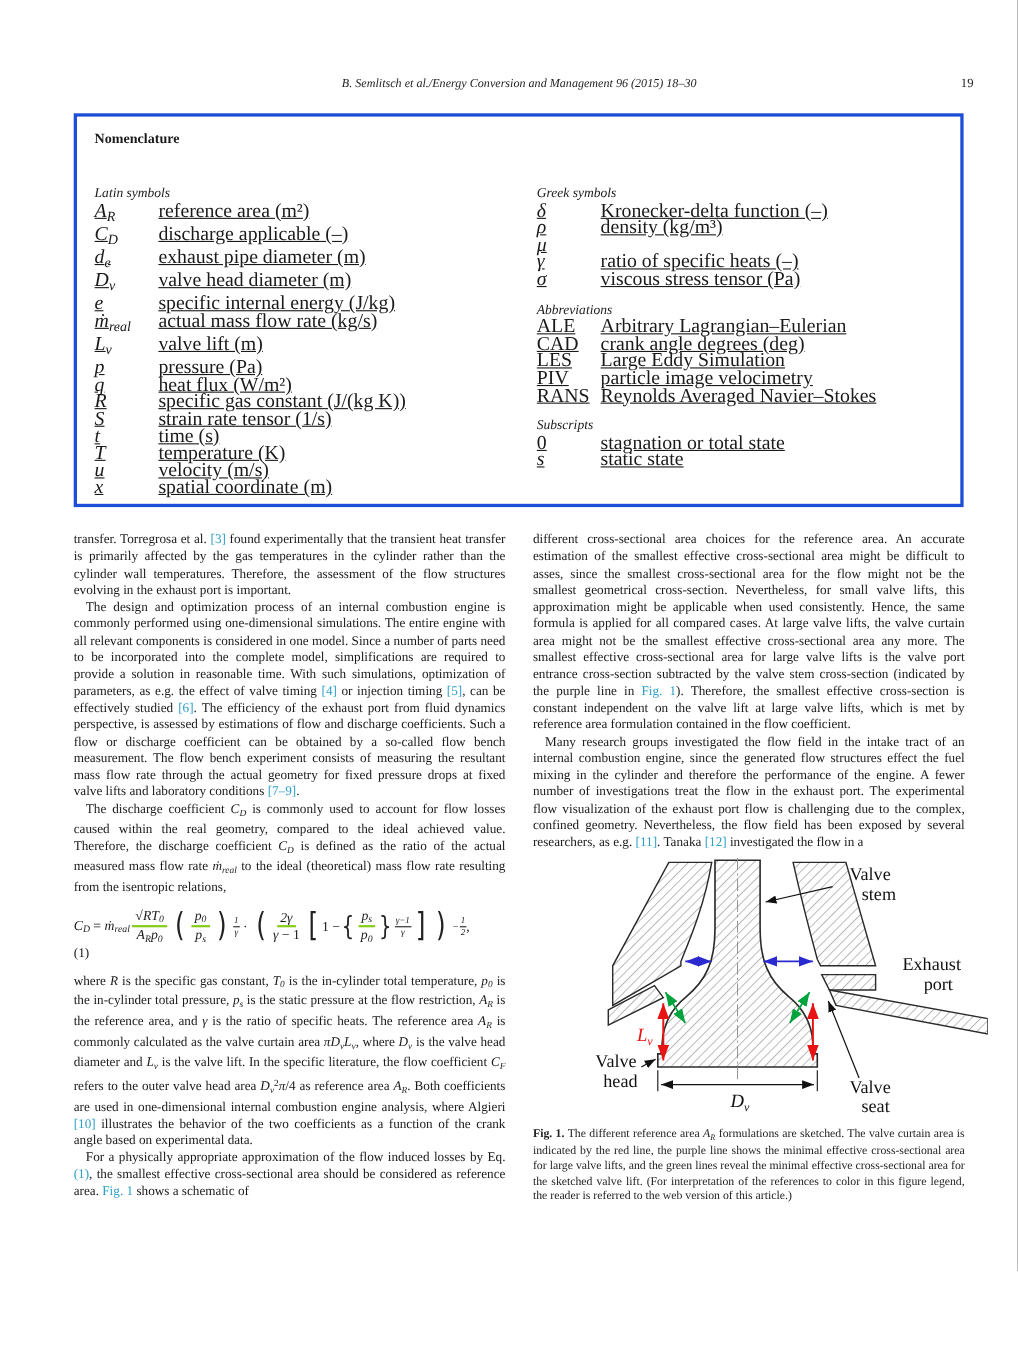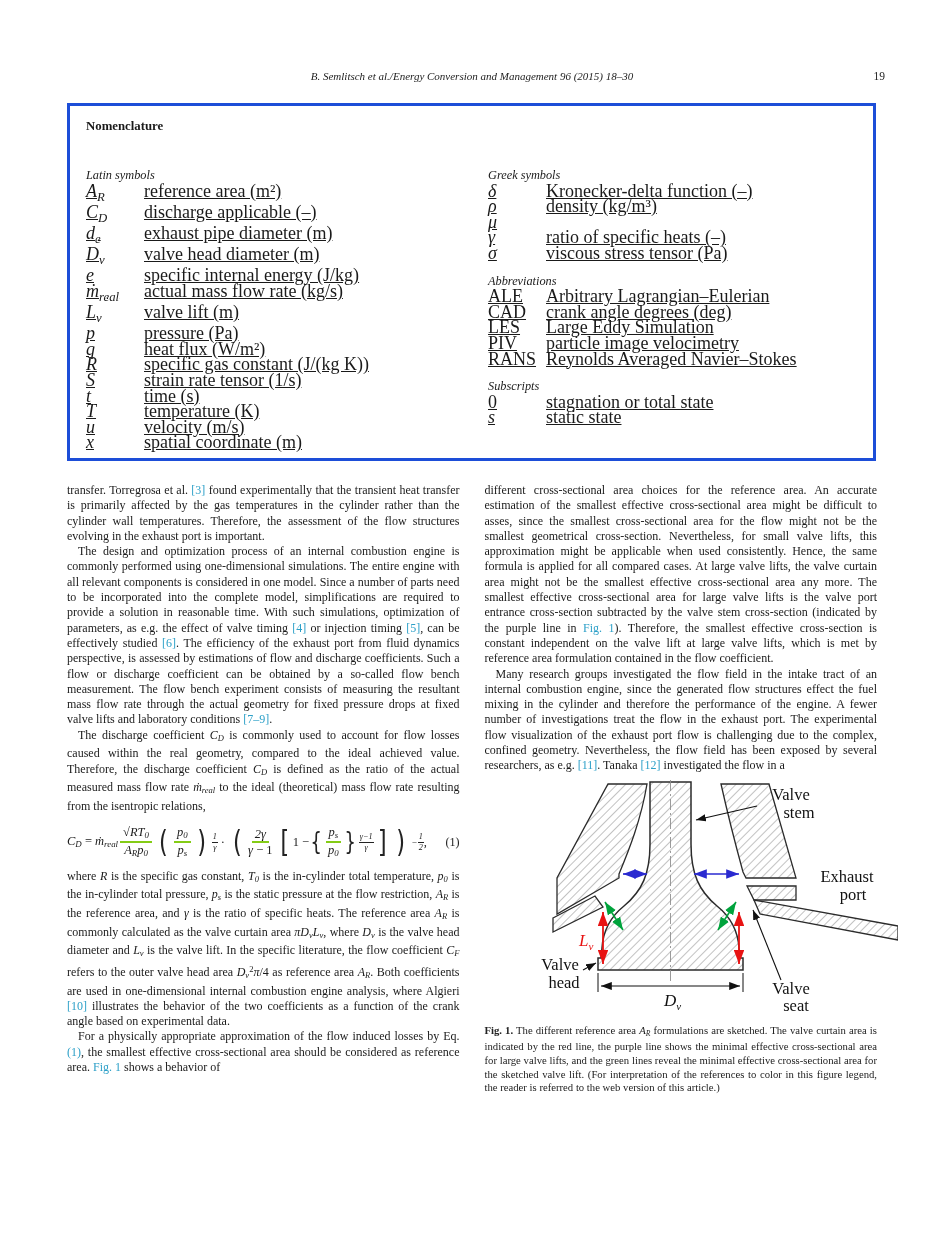--- a/index.html
+++ b/index.html
@@ -25,21 +25,21 @@
   .col p{margin:0;text-align:justify;font-size:12px;line-height:15.3px;}
   .col p.indent{text-indent:11px;}
   
   .sg-n{}
   .sg-i{font-style:italic;}
   .sg-s{font-style:italic;font-size:71%;vertical-align:-0.28em;}
   .sg-sup{font-size:71%;vertical-align:0.45em;}
   .sg-l{color:#2da0c8;}
   .sg-b{font-weight:bold;}
   
-  .equation{display:flex;align-items:center;margin:11px 0 10px 0;font-size:12.5px;}
+  .equation{display:flex;align-items:flex-start;margin:11px 0 10px 0;font-size:12.5px;flex-direction:column;}
   .eq-body{flex:1;display:flex;align-items:center;flex-wrap:nowrap;}
   .eq-num{flex:none;font-size:12.1px;}
   .frac{display:inline-flex;flex-direction:column;align-items:center;margin:0 2px;line-height:1.15;}
   .frac .num{border-bottom:2px solid #84cc16;padding:0 3px;}
   .sfrac{display:inline-flex;flex-direction:column;align-items:center;font-size:8.2px;line-height:1.15;
          vertical-align:10px;font-style:italic;margin-left:1px;}
   .sfrac .top{border-bottom:0.5px solid #222;padding:0 1px;}
   .supm{font-size:9px;vertical-align:11px;margin-left:2px;}
   .big{font-size:30px;font-weight:300;line-height:0;vertical-align:-3px;font-family:"DejaVu Sans Mono",monospace;
        transform:scaleX(.75);display:inline-block;color:#222;}
@@ -232,21 +232,21 @@
           <span class="sfrac">
               <span class="top">1</span>
               <span>2</span>
             </span>
           <span>,</span>
         </div>
         <div class="eq-num">(1)</div>
       </div>
 
       <p><span class="sg-n">where </span><span class="sg-i">R</span><span class="sg-n"> is the specific gas constant, </span><span class="sg-i">T</span><span class="sg-s">0</span><span class="sg-n"> is the in-cylinder total temperature, </span><span class="sg-i">p</span><span class="sg-s">0</span><span class="sg-n"> is the in-cylinder total pressure, </span><span class="sg-i">p</span><span class="sg-s">s</span><span class="sg-n"> is the static pressure at the flow restriction, </span><span class="sg-i">A</span><span class="sg-s">R</span><span class="sg-n"> is the reference area, and </span><span class="sg-i">γ</span><span class="sg-n"> is the ratio of specific heats. The reference area </span><span class="sg-i">A</span><span class="sg-s">R</span><span class="sg-n"> is commonly calculated as the valve curtain area </span><span class="sg-i">πD</span><span class="sg-s">v</span><span class="sg-i">L</span><span class="sg-s">v</span><span class="sg-n">, where </span><span class="sg-i">D</span><span class="sg-s">v</span><span class="sg-n"> is the valve head diameter and </span><span class="sg-i">L</span><span class="sg-s">v</span><span class="sg-n"> is the valve lift. In the specific literature, the flow coefficient </span><span class="sg-i">C</span><span class="sg-s">F</span><span class="sg-n"> refers to the outer valve head area </span><span class="sg-i">D</span><span class="sg-s">v</span><span class="sg-sup">2</span><span class="sg-i">π</span><span class="sg-n">/4 as reference area </span><span class="sg-i">A</span><span class="sg-s">R</span><span class="sg-n">. Both coefficients are used in one-dimensional internal combustion engine analysis, where Algieri </span><span class="sg-l">[10]</span><span class="sg-n"> illustrates the behavior of the two coefficients as a function of the crank angle based on experimental data.</span></p>
-      <p class="indent"><span class="sg-n">For a physically appropriate approximation of the flow induced losses by Eq. </span><span class="sg-l">(1)</span><span class="sg-n">, the smallest effective cross-sectional area should be considered as reference area. </span><span class="sg-l">Fig. 1</span><span class="sg-n"> shows a behavior of</span></p>
+      <p class="indent"><span class="sg-n">For a physically appropriate approximation of the flow induced losses by Eq. </span><span class="sg-l">(1)</span><span class="sg-n">, the smallest effective cross-sectional area should be considered as reference area. </span><span class="sg-l">Fig. 1</span><span class="sg-n"> shows a schematic of</span></p>
     </div>
 
     <div class="col">
       <p><span class="sg-n">different cross-sectional area choices for the reference area. An accurate estimation of the smallest effective cross-sectional area might be difficult to asses, since the smallest cross-sectional area for the flow might not be the smallest geometrical cross-section. Nevertheless, for small valve lifts, this approximation might be applicable when used consistently. Hence, the same formula is applied for all compared cases. At large valve lifts, the valve curtain area might not be the smallest effective cross-sectional area any more. The smallest effective cross-sectional area for large valve lifts is the valve port entrance cross-section subtracted by the valve stem cross-section (indicated by the purple line in </span><span class="sg-l">Fig. 1</span><span class="sg-n">). Therefore, the smallest effective cross-section is constant independent on the valve lift at large valve lifts, which is met by reference area formulation contained in the flow coefficient.</span></p>
       <p class="indent"><span class="sg-n">Many research groups investigated the flow field in the intake tract of an internal combustion engine, since the generated flow structures effect the fuel mixing in the cylinder and therefore the performance of the engine. A fewer number of investigations treat the flow in the exhaust port. The experimental flow visualization of the exhaust port flow is challenging due to the complex, confined geometry. Nevertheless, the flow field has been exposed by several researchers, as e.g. </span><span class="sg-l">[11]</span><span class="sg-n">. Tanaka </span><span class="sg-l">[12]</span><span class="sg-n"> investigated the flow in a</span></p>
 
       <div class="figure-block">
         <div class="figure-svg-wrap">
           <svg width="365" height="232" viewBox="-20 0 365 232">
             <defs>

